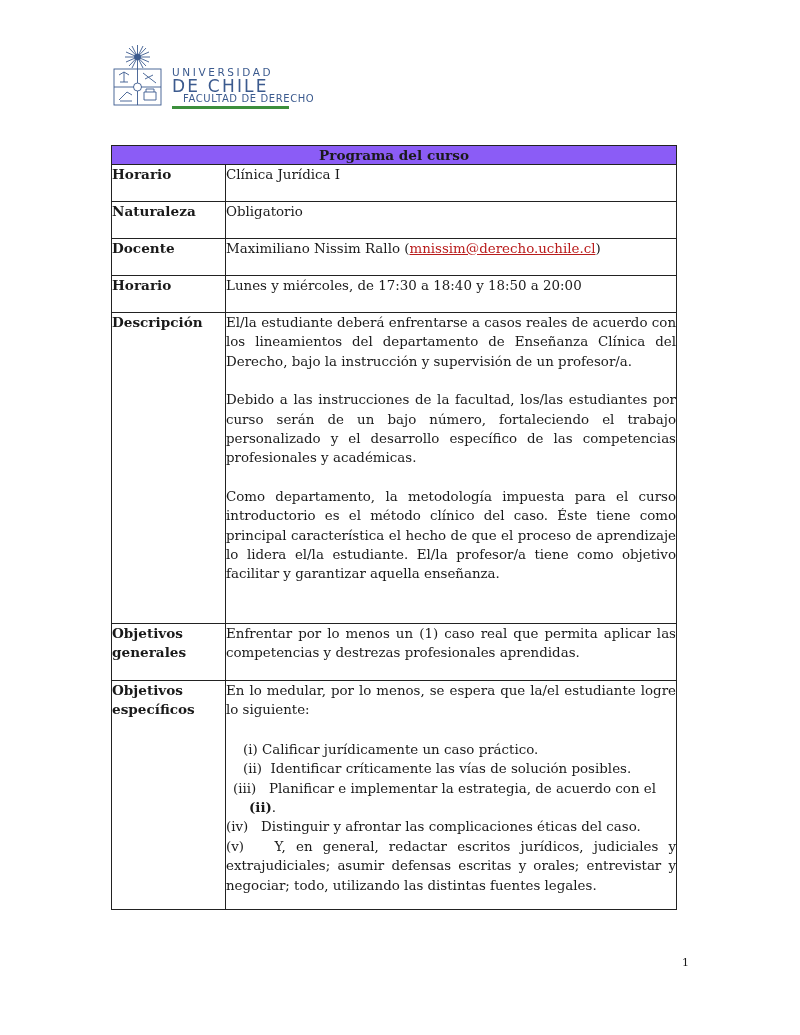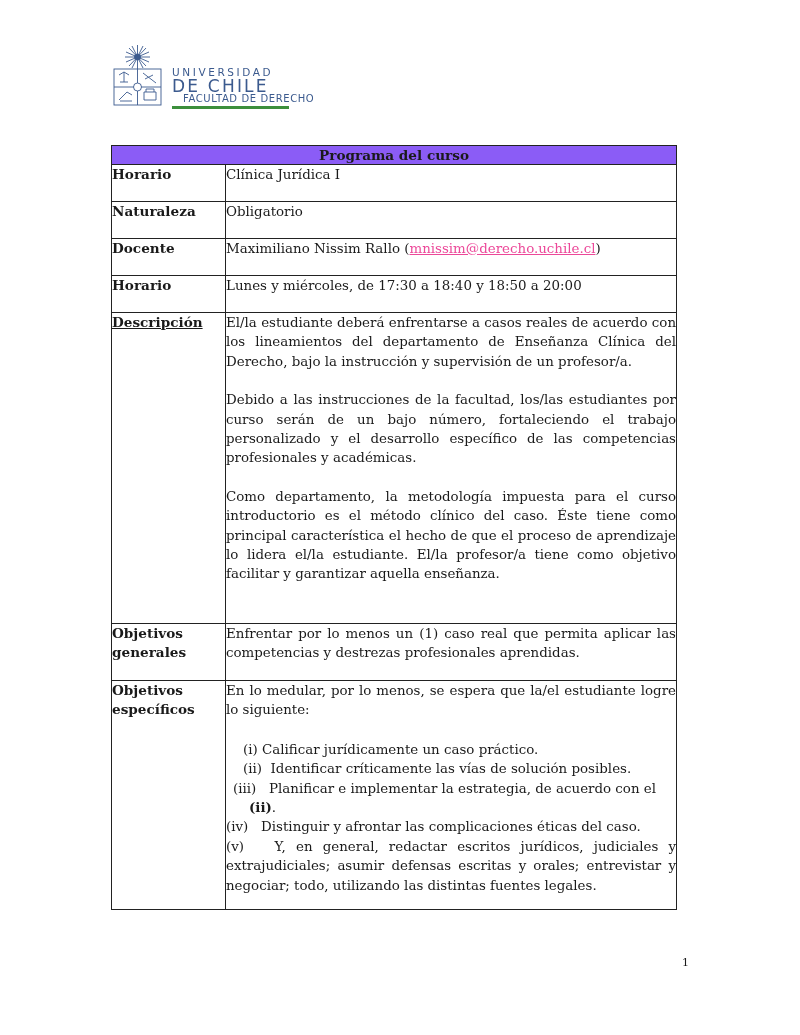--- a/index.html
+++ b/index.html
@@ -13,21 +13,21 @@
   .logo-l3 { font-size:10px; letter-spacing:0.6px; line-height:9px; white-space:nowrap;padding-left:11px; }
   .logo-bar { width:117px; height:3px; background:#3c8f3c; margin-top:3px; }
 
   table.course { position:absolute; left:111px; top:145px; width:566px;
                  border-collapse:collapse; font-size:13.4px; line-height:19.4px; }
   table.course td, table.course th { border:1.3px solid #222; vertical-align:top; padding:0; }
   th.hdr { background:#8b5cf6; font-weight:bold; text-align:center; height:18px; line-height:18px; font-size:13.6px; }
   td.lbl { width:113px; padding:2px 0 0 7px; font-weight:bold; font-size:13.6px; line-height:19.4px; }
   td.val { padding:2px 6px 0 7px; text-align:justify; }
   .r40 td { height:36px; }
-  a.mail { color:#ec4899; text-decoration:underline; }
+  a.mail { color:#b91c1c; text-decoration:underline; }
   p.para { margin:0; text-align:justify; }
   p.gap { margin-top:19px; }
   ol.objs { list-style:none; margin:20px 0 0 0; padding:0; }
   ol.objs li { position:relative; }
   .num { display:inline-block; }
   .li-i { padding-left:17px; }
   .li-ii { padding-left:17px; }
   .li-iii { padding-left:7px; }
   .li-iv { padding-left:0; }
   .li-v { padding-left:0; text-align:justify; }
@@ -82,21 +82,21 @@
   </tr>
   <tr class="r40">
     <td class="lbl">Docente</td>
     <td class="val"><span>Maximiliano Nissim Rallo (</span><a class="mail" href="#">mnissim@derecho.uchile.cl</a><span>)</span></td>
   </tr>
   <tr class="r40">
     <td class="lbl">Horario</td>
     <td class="val">Lunes y miércoles, de 17:30 a 18:40 y 18:50 a 20:00</td>
   </tr>
   <tr>
-    <td class="lbl" style="height:310px;text-decoration:underline;">Descripción</td>
+    <td class="lbl" style="height:310px;">Descripción</td>
     <td class="val">
       <p class="para">El/la estudiante deberá enfrentarse a casos reales de acuerdo con los lineamientos del departamento de Enseñanza Clínica del Derecho, bajo la instrucción y supervisión de un profesor/a.</p>
       <p class="para gap">Debido a las instrucciones de la facultad, los/las estudiantes por curso serán de un bajo número, fortaleciendo el trabajo personalizado y el desarrollo específico de las competencias profesionales y académicas.</p>
       <p class="para gap">Como departamento, la metodología impuesta para el curso introductorio es el método clínico del caso. Éste tiene como principal característica el hecho de que el proceso de aprendizaje lo lidera el/la estudiante. El/la profesor/a tiene como objetivo facilitar y garantizar aquella enseñanza.</p>
     </td>
   </tr>
   <tr>
     <td class="lbl" style="height:56px;">
       <span>Objetivos</span><br>
       <span>generales</span>

